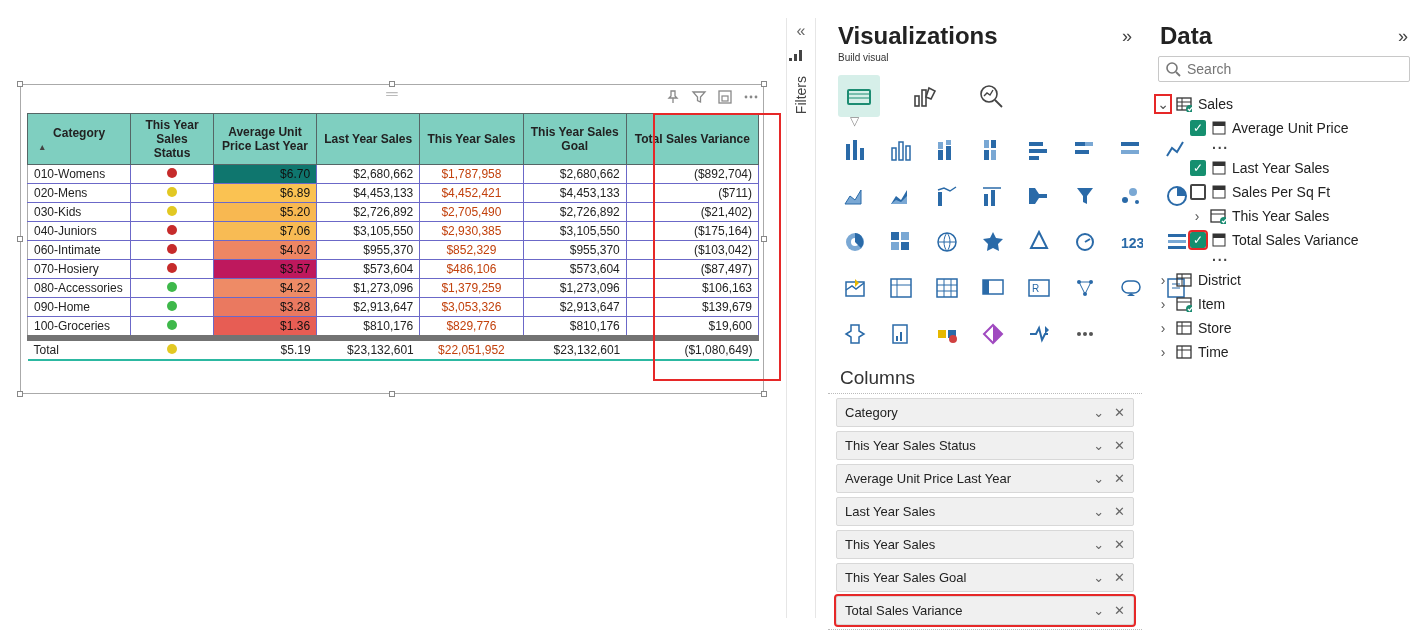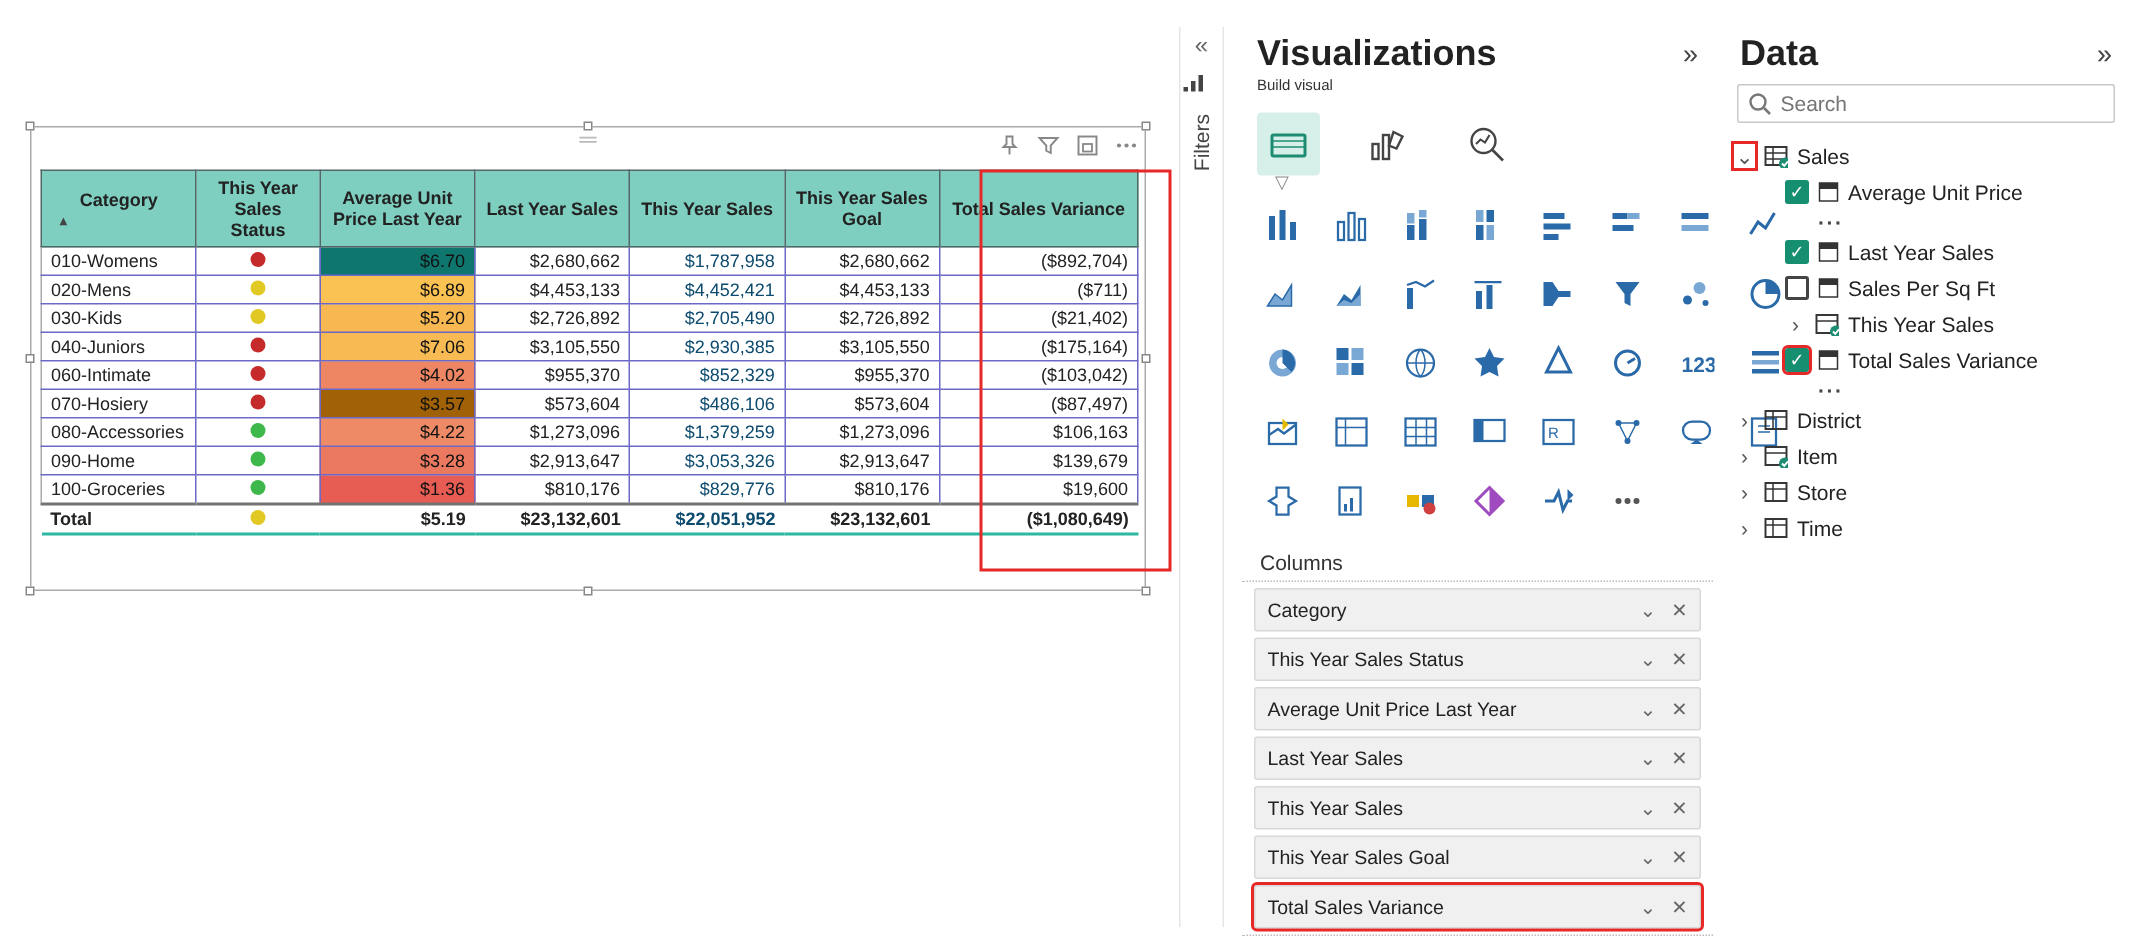--- a/index.html
+++ b/index.html
@@ -22,25 +22,25 @@
 .tbl { position: absolute; left: 6px; top: 28px; width: 732px; border-collapse: collapse; font-size: 12px; }
 .tbl th { background: #7FCFC0; color: #222; font-weight: 700; text-align: center; padding: 4px 6px; border: 1px solid #566; height: 42px; vertical-align: middle; }
 .tbl th.cat::after { content: "\25B4"; display: block; font-size: 9px; color: #444; margin-top: 2px; text-align: left; padding-left: 6px; }
 .tbl td { border: 1px solid #6b68c8; padding: 2px 6px; height: 19px; }
 .tbl td.cat { border-left: 1px solid #aaa; }
 .tbl td.status { text-align: center; }
 .tbl td.status span { display: inline-block; width: 10px; height: 10px; border-radius: 50%; }
 .dot-red { background: #c62b2b; } .dot-yel { background: #e2c823; } .dot-grn { background: #3eb84a; }
 .tbl td.num { text-align: right; }
 .tbl td.avg { text-align: right; color: #111; }
-.tbl td.tys { text-align: right; color: #0c4a6e; }
-.tbl tr.total td { font-weight: 700; border-top: 2px solid #737373; border-bottom: 2px solid #2cb8a1; border-left: none; border-right: none; }
+.tbl td.tys { text-align: center; color: #c2410c; }
+.tbl tr.total td { font-weight: 400; border-top: 6px solid #737373; border-bottom: 2px solid #2cb8a1; border-left: none; border-right: none; }
 .avg-bg-1 { background: #0f766e; } .avg-bg-2 { background: #fac252; } .avg-bg-3 { background: #f8b851; }
 .avg-bg-4 { background: #f8bb54; } .avg-bg-5 { background: #1aa38b; color: #fff !important; }
-.avg-bg-6 { background: #ee8663; } .avg-bg-7 { background: #a16207; } .avg-bg-8 { background: #ee8b66; }
+.avg-bg-6 { background: #ee8663; } .avg-bg-7 { background: #be185d; } .avg-bg-8 { background: #ee8b66; }
 .avg-bg-9 { background: #ea7960; } .avg-bg-10 { background: #e75d54; }
 
 .variance-box { position: absolute; border: 2px solid #e62828; pointer-events: none; }
 .vbox-header { left: 632px; top: 28px; width: 128px; height: 268px; }
 
 
 .filters-strip { position: absolute; left: 786px; top: 18px; width: 30px; height: 600px; border-left: 1px solid #e6e6e6; border-right: 1px solid #e6e6e6; background: #fff; text-align: center; }
 .filters-strip .collapse { margin-top: 4px; color: #666; cursor: pointer; font-size: 16px; }
 .filters-strip .label { writing-mode: vertical-rl; transform: rotate(180deg); margin: 14px auto 0; color: #444; font-size: 14px; }
 .filters-strip .ficn { margin-top: 6px; color: #444; }
@@ -53,21 +53,21 @@
 .sub { padding: 0 10px 6px; font-size: 10px; color: #333; font-weight: 400; }
 
 .tabbar { display: flex; gap: 24px; padding: 6px 10px 0; }
 .tabbar .tab { width: 42px; height: 42px; display: flex; align-items: center; justify-content: center; border-radius: 3px; cursor: pointer; }
 .tabbar .tab.active { background: #d6efe9; }
 .tabtri { margin: 0 0 0 22px; font-size: 12px; color: #888; line-height: 8px; }
 
 .viz-grid { display: grid; grid-template-columns: repeat(8, 34px); grid-auto-rows: 34px; gap: 12px; padding: 8px 10px 4px; }
 .viz-grid .v { width: 34px; height: 34px; display: flex; align-items: center; justify-content: center; color: #2a6aa8; cursor: pointer; border-radius: 2px; }
 
-.section-h { padding: 12px 12px 4px; font-size: 14px; color: #333; }
+.section-h { padding: 12px 12px 4px; font-size: 19px; color: #333; }
 .col-list { padding: 0 8px; border: 1px dotted #bbb; border-left: none; border-right: none; }
 .col-item { display: flex; align-items: center; justify-content: space-between; background: #f0f0f0; border: 1px solid #d8d8d8; border-radius: 2px; margin: 4px 0; padding: 6px 8px; font-size: 13px; cursor: grab; }
 .col-item .icns { display: flex; gap: 10px; color: #666; }
 .col-item.hl { outline: 2px solid #e62828; }
 
 
 .data-panel { position: absolute; left: 1150px; top: 16px; width: 268px; }
 .search { margin: 4px 8px 10px; display: flex; align-items: center; border: 1px solid #c8c8c8; border-radius: 2px; padding: 4px 6px; color: #666; }
 .search input { border: none; outline: none; flex: 1; margin-left: 6px; font-size: 14px; }
 

